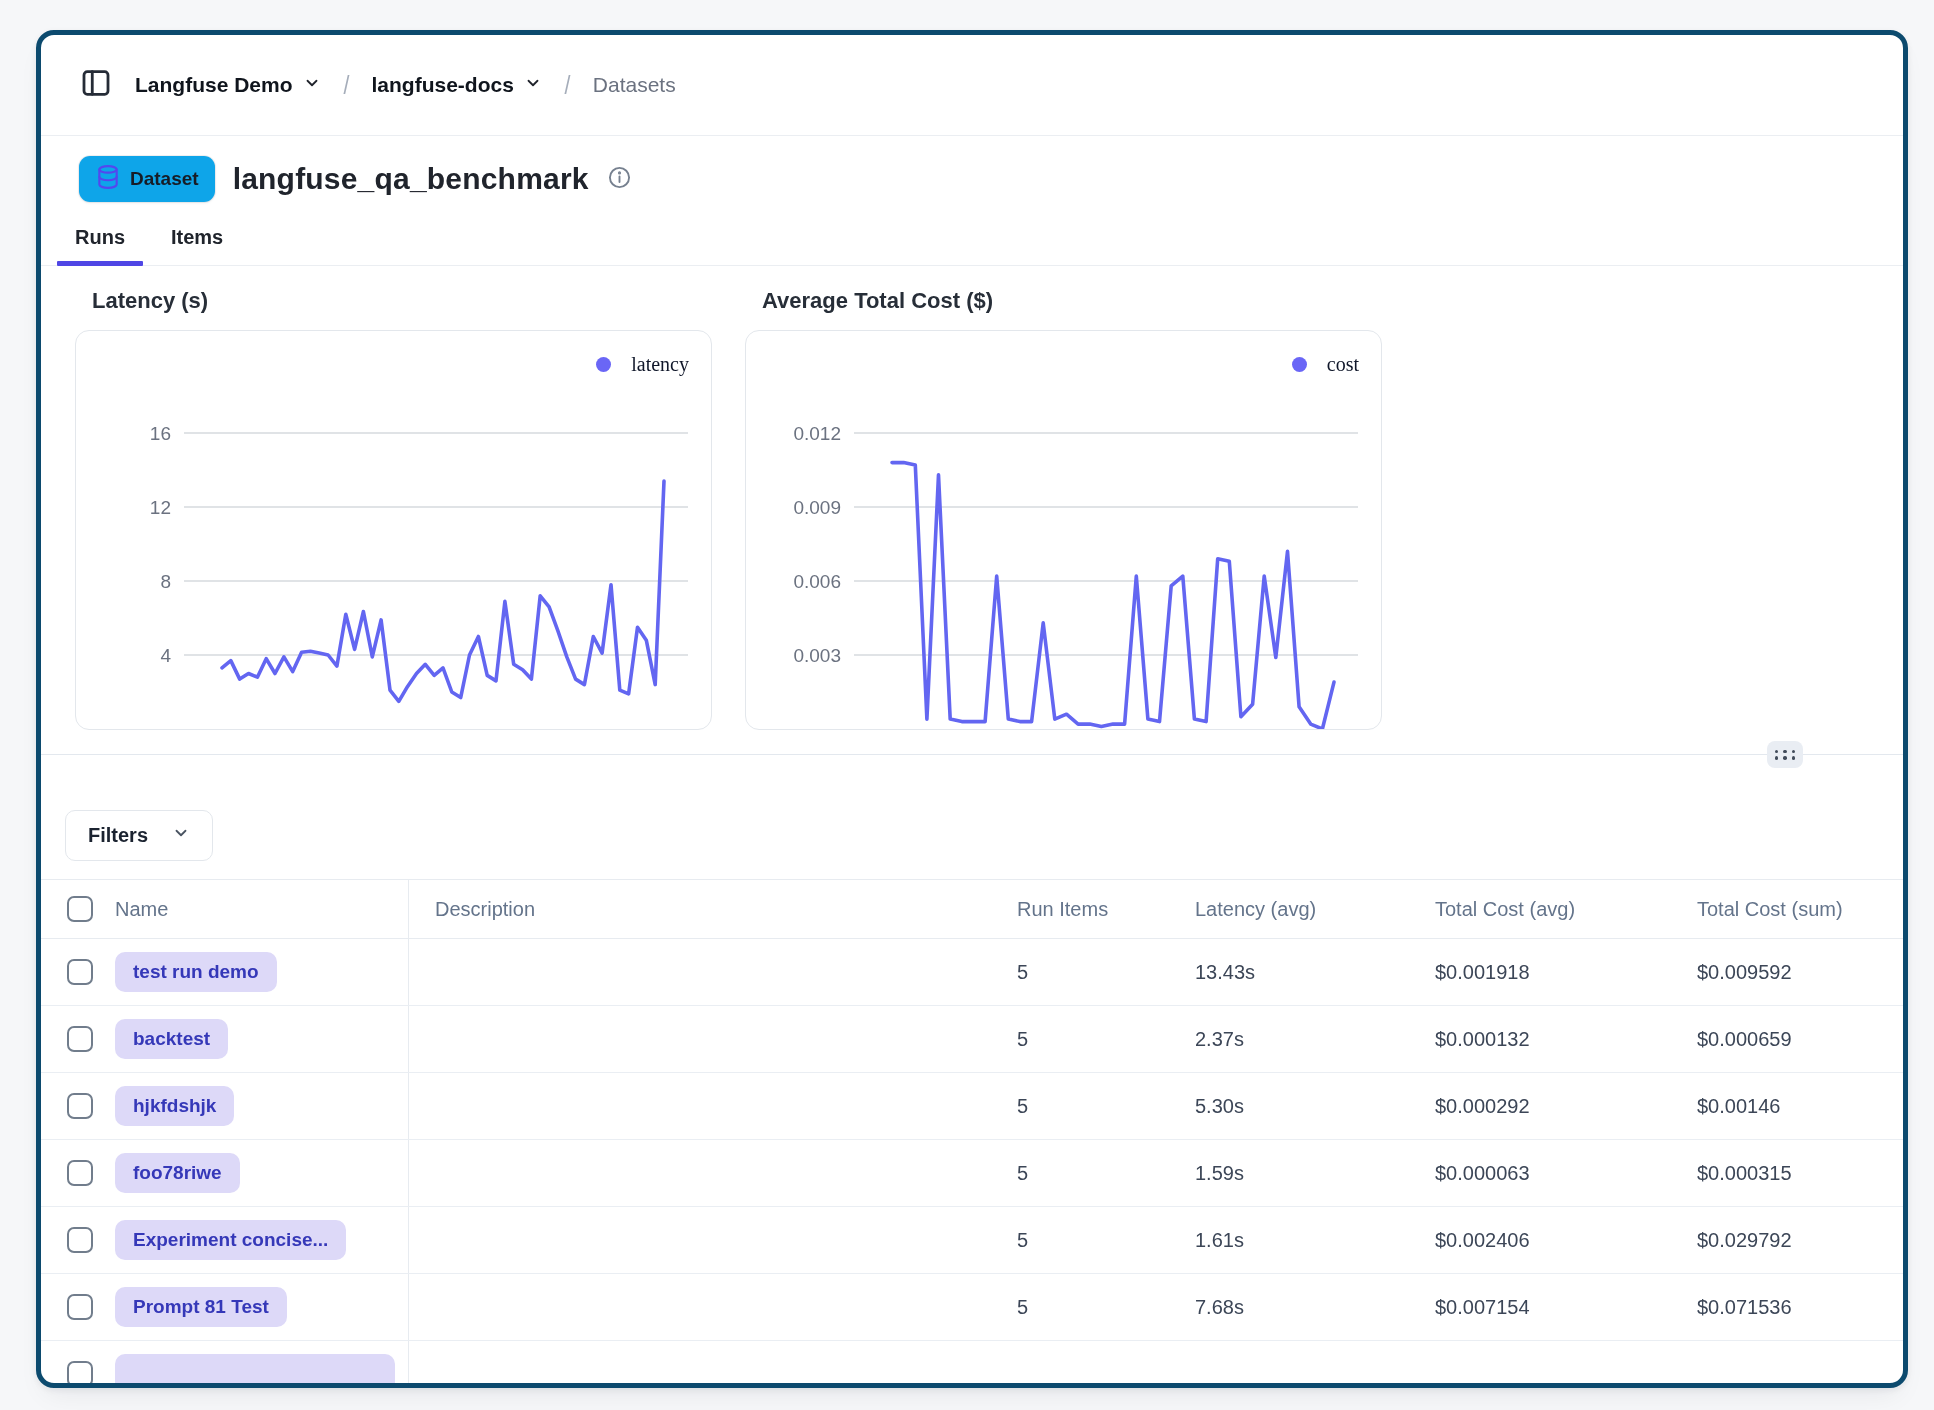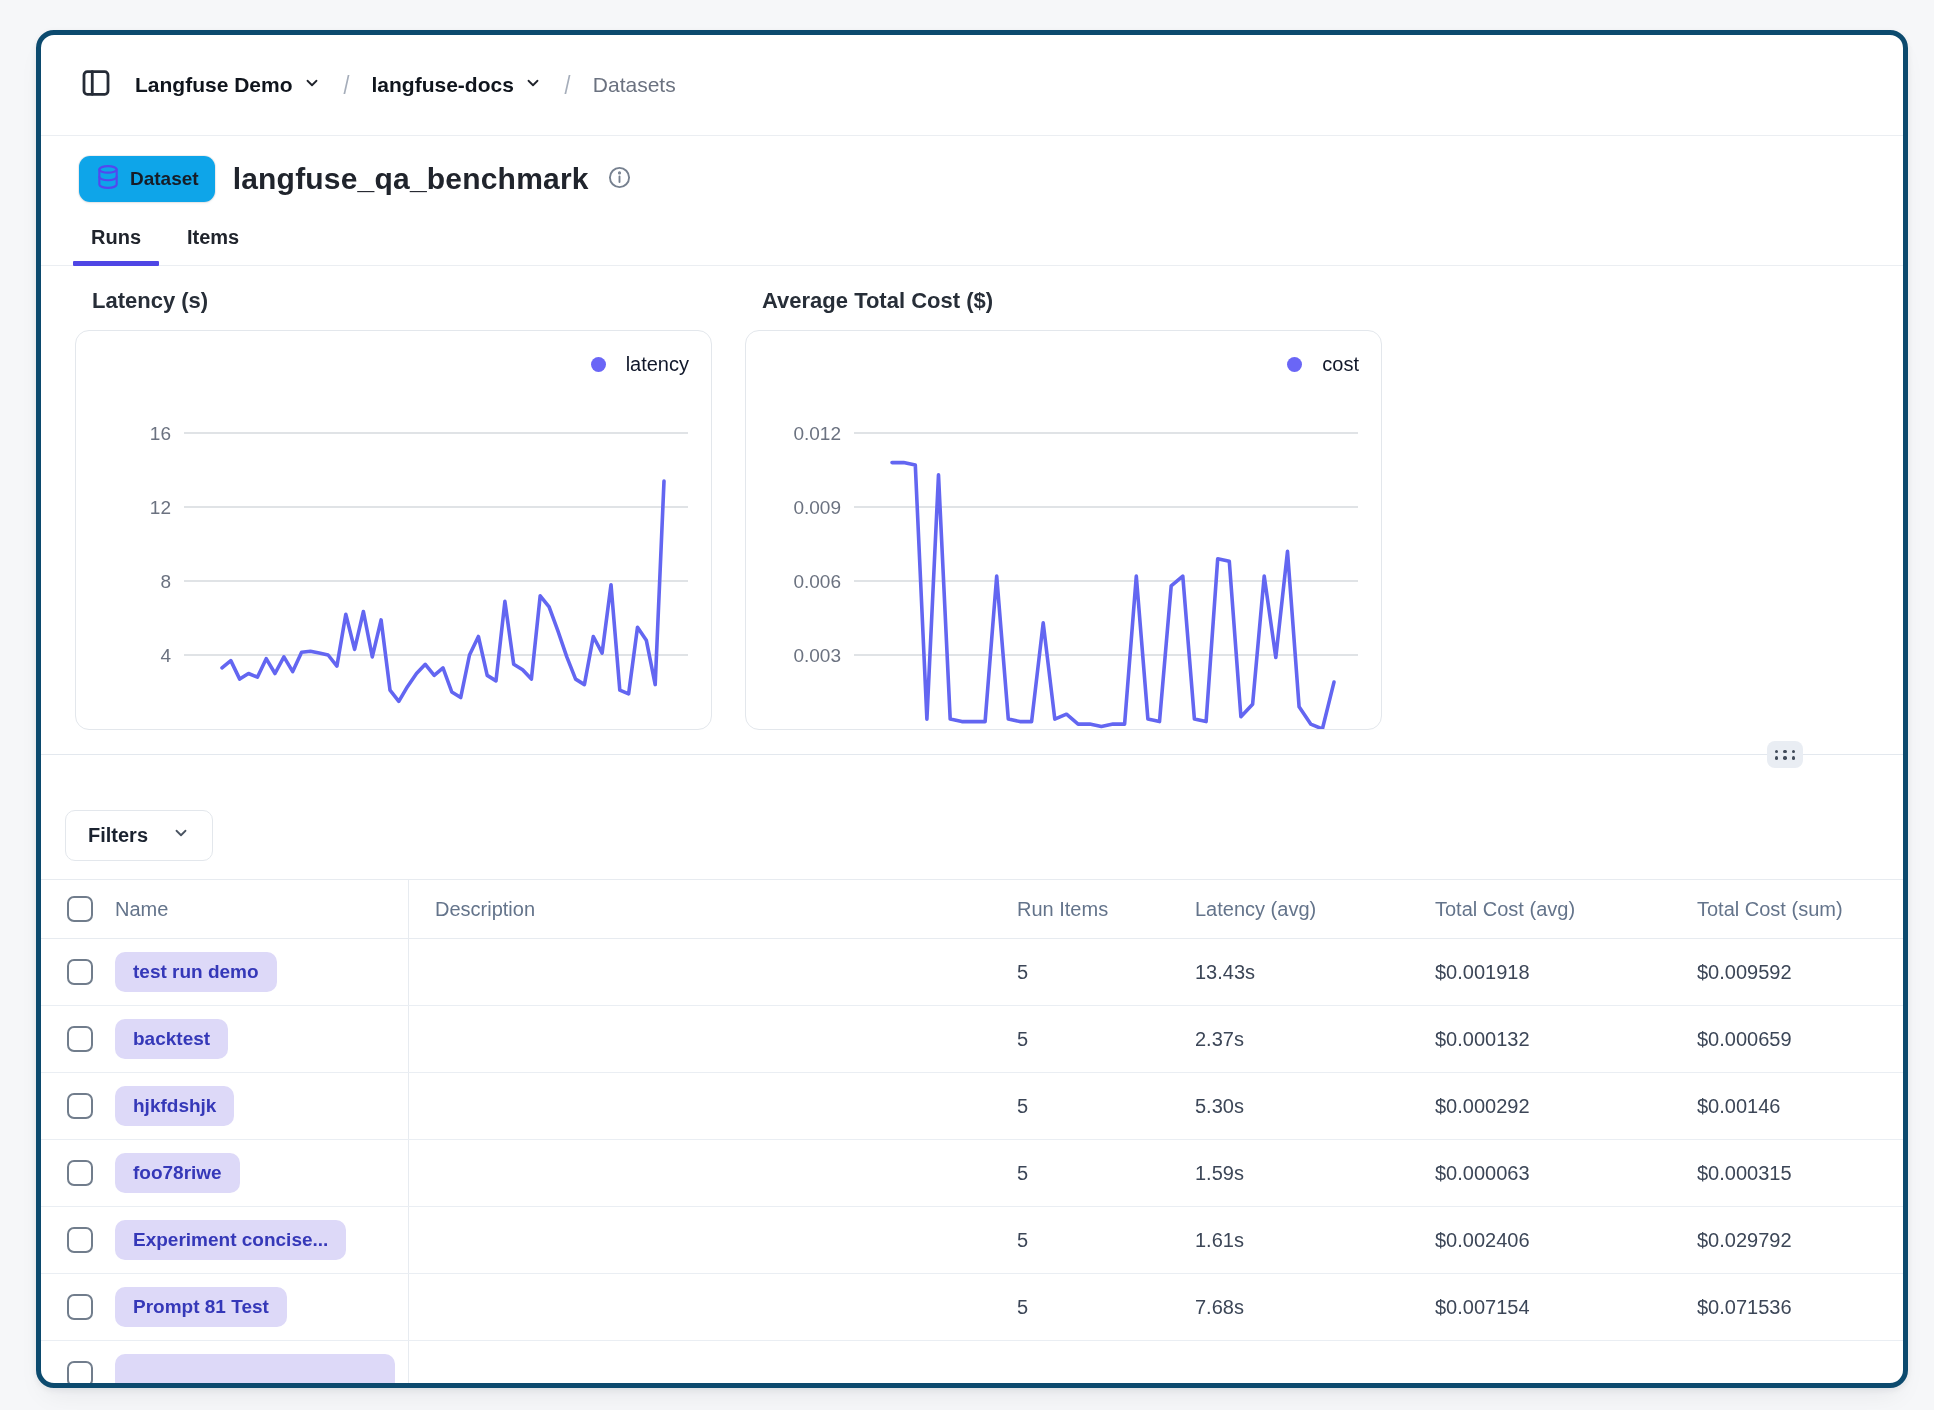--- a/index.html
+++ b/index.html
@@ -13,29 +13,29 @@
   .crumb{display:flex;align-items:center;gap:10px;font-size:21px;font-weight:600;color:#10151d;cursor:pointer;}
   .crumb-slash{color:#a5adba;font-size:25px;font-weight:300;transform:scaleX(.85);}
   .crumb-muted{font-size:21px;color:#6b7280;font-weight:500;}
   
   .ds-header{display:flex;align-items:center;gap:18px;margin:20px 38px 0;}
   .ds-badge{display:inline-flex;align-items:center;gap:9px;background:#0ea5e9;border-radius:11px;padding:8px 16px;
     box-shadow:0 0 0 1px rgba(16,24,40,.06),0 1px 3px rgba(16,24,40,.07);}
   .ds-badge-label{font-size:19px;font-weight:700;color:#171c26;}
   .ds-title{font-size:30px;font-weight:700;color:#20242c;letter-spacing:.2px;}
   
-  .tabsbar{margin-top:18px;padding:0 46px;border-bottom:1px solid #ebeef2;display:flex;gap:38px;}
+  .tabsbar{margin-top:18px;padding:0 30px;border-bottom:1px solid #ebeef2;display:flex;gap:38px;}
   .tab{font-size:20px;font-weight:600;color:#20242c;padding:6px 4px 16px;cursor:pointer;position:relative;}
   .tab.active::after{content:"";position:absolute;left:-14px;right:-14px;bottom:-1px;height:5px;background:#4f46e5;border-radius:1px;}
   
   .charts-row{display:flex;gap:33px;padding:22px 34px 0;}
   .chart-title{font-size:22px;font-weight:600;color:#272e38;margin:0 0 16px 17px;}
   .chart-card{width:637px;height:400px;border:1px solid #e3e7ec;border-radius:14px;background:#fff;position:relative;box-sizing:border-box;}
   .chart-card svg{position:absolute;left:0;top:0;}
-  .legend{position:absolute;top:22px;right:22px;display:flex;align-items:center;gap:20px;}
+  .legend{position:absolute;top:22px;right:22px;display:flex;align-items:center;gap:20px;font-family:Liberation Serif, serif;}
   .legend-dot{width:15px;height:15px;border-radius:50%;background:#6a66f6;}
   .legend-label{font-size:20px;color:#10172a;}
   
   .split{position:relative;margin-top:24px;border-top:1px solid #e3e8ee;}
   .grip{position:absolute;right:100px;top:-14px;width:36px;height:27px;background:#e9edf3;border-radius:8px;
     display:flex;align-items:center;justify-content:center;cursor:row-resize;}
   .grip-dots{display:grid;grid-template-columns:repeat(3,1fr);gap:3px 5px;}
   .grip-dots i{width:3.5px;height:3.5px;border-radius:50%;background:#414b5a;}
   
   .filters-row{padding:22px 24px 18px;}

